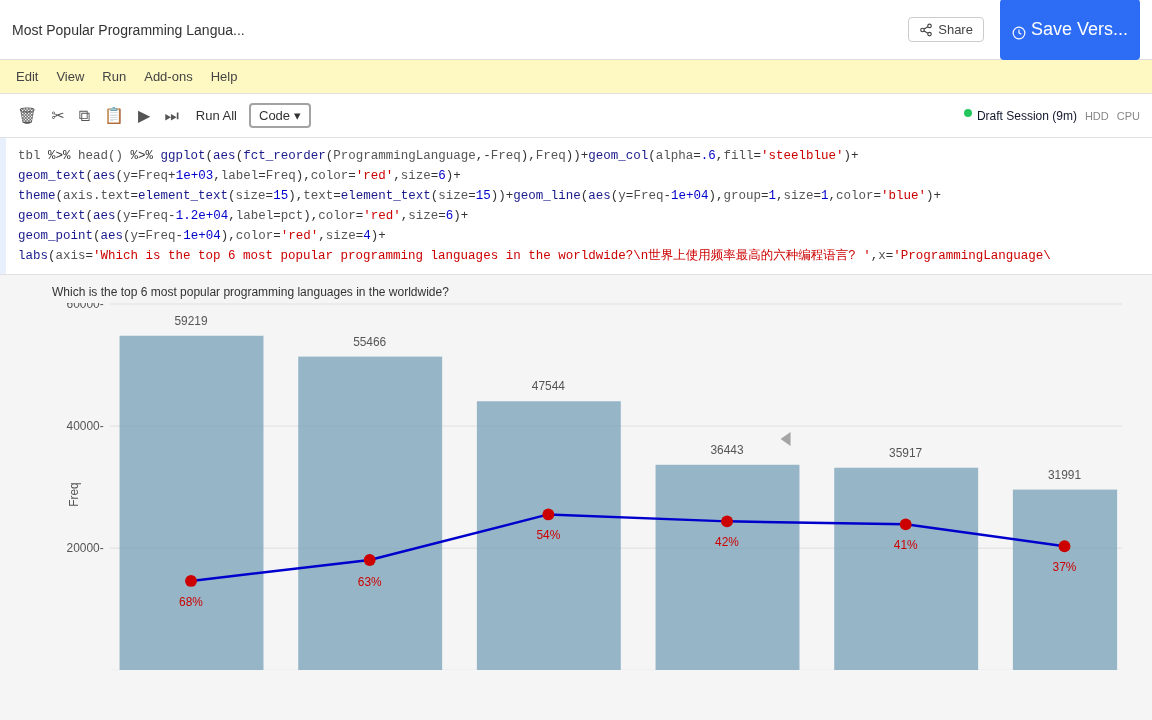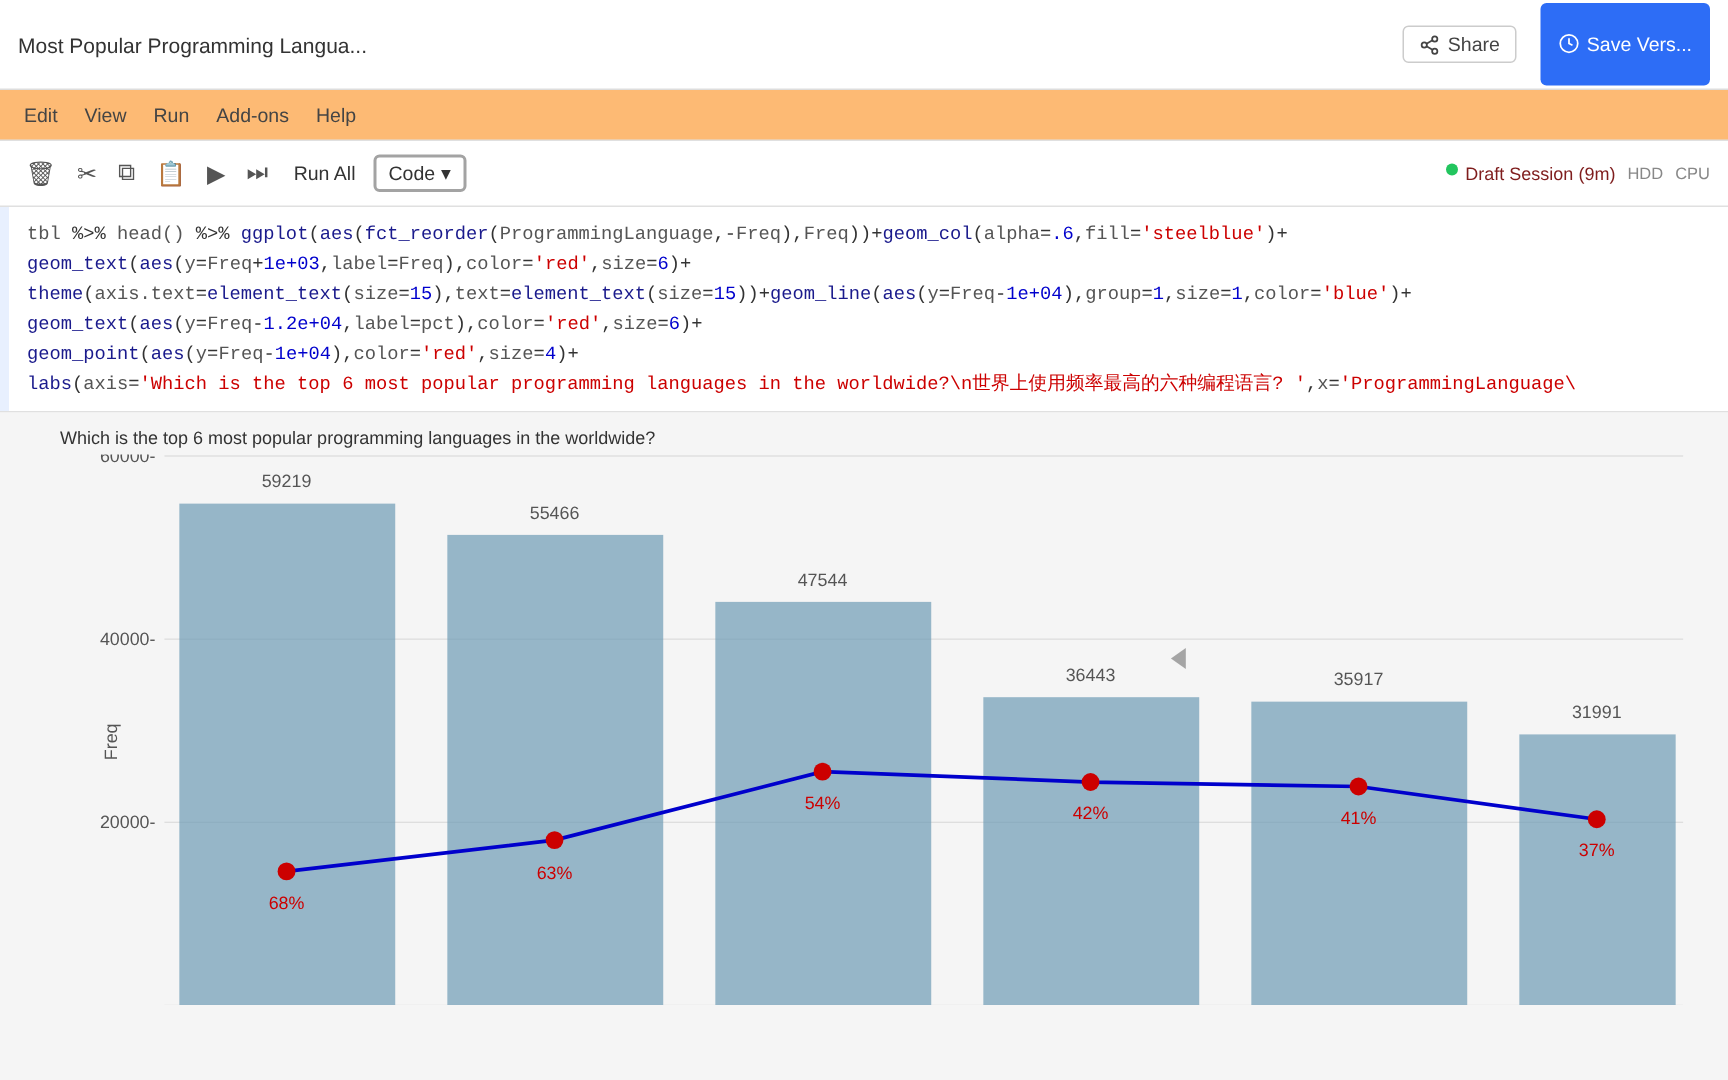--- a/index.html
+++ b/index.html
@@ -12,29 +12,29 @@
       border-bottom: 1px solid #ddd;
     }
     #topbar-title { font-size: 14px; font-weight: 500; color: #333; }
     #topbar-right { display: flex; align-items: center; gap: 16px; }
     .share-btn {
       display: flex; align-items: center; gap: 5px;
       background: none; border: 1px solid #ccc; border-radius: 4px;
       padding: 4px 10px; font-size: 13px; cursor: pointer; color: #444;
     }
     .save-btn {
-      display: flex; align-items: flex-start; gap: 5px;
+      display: flex; align-items: flex-end; gap: 5px;
       background: #2d6df6; color: #fff; border: none; border-radius: 4px;
-      padding: 20px 12px; font-size: 13px; cursor: pointer; font-weight: 500;
+      padding: 20px 12px; font-size: 18px; cursor: pointer; font-weight: 500;
     }
 
     
     #menubar {
       display: flex; align-items: center; gap: 2px;
-      background: #fdba74; padding: 0 8px; height: 34px;
+      background: #fef9c3; padding: 0 8px; height: 34px;
       border-bottom: 1px solid #e0e0e0;
     }
     .menu-item {
       padding: 4px 8px; font-size: 13px; color: #444; cursor: pointer;
       border-radius: 3px;
     }
 
     
     #toolbar {
       display: flex; align-items: center; gap: 4px;
@@ -53,21 +53,21 @@
     #code-dropdown {
       display: flex; align-items: center; gap: 4px;
       border: 2px solid #a3a3a3; border-radius: 4px; padding: 3px 8px;
       font-size: 13px; cursor: pointer; color: #333; background: #fff;
     }
     #toolbar-right {
       margin-left: auto; display: flex; align-items: center; gap: 8px;
     }
     .draft-badge {
       display: flex; align-items: flex-start; gap: 5px;
-      font-size: 12px; color: #7f1d1d;
+      font-size: 12px; color: #0f172a;
     }
     .green-dot { width: 8px; height: 8px; background: #22c55e; border-radius: 50%; }
     .sidebar-icons { display: flex; gap: 8px; align-items: center; color: #888; font-size: 11px; }
 
     
     #cell-container {
       background: #fff; margin: 0; border-bottom: 1px solid #e0e0e0;
     }
     .cell-gutter {
       display: flex; gap: 0;
@@ -87,21 +87,21 @@
     .c-red { color: #cc0000; }
     .c-op { color: #333; }
     .c-func { color: #1a1a8c; }
     .c-arg { color: #555; }
 
     
     #chart-area {
       background: #f5f5f5; padding: 0; flex: 1;
       display: flex; flex-direction: column;
     }
-    #chart-title { padding: 10px 40px 4px; font-size: 12px; color: #333; }
+    #chart-title { padding: 10px 52px 4px; font-size: 12px; color: #333; }
     #chart-title-zh { font-size: 12px; color: #333; }
     #chart-wrap {
       flex: 1; position: relative; padding: 0 20px 0 60px;
     }
     svg#bar-chart { width: 100%; height: 100%; }
   </style>
 </head>
 <body>
 
 <div id="topbar">

